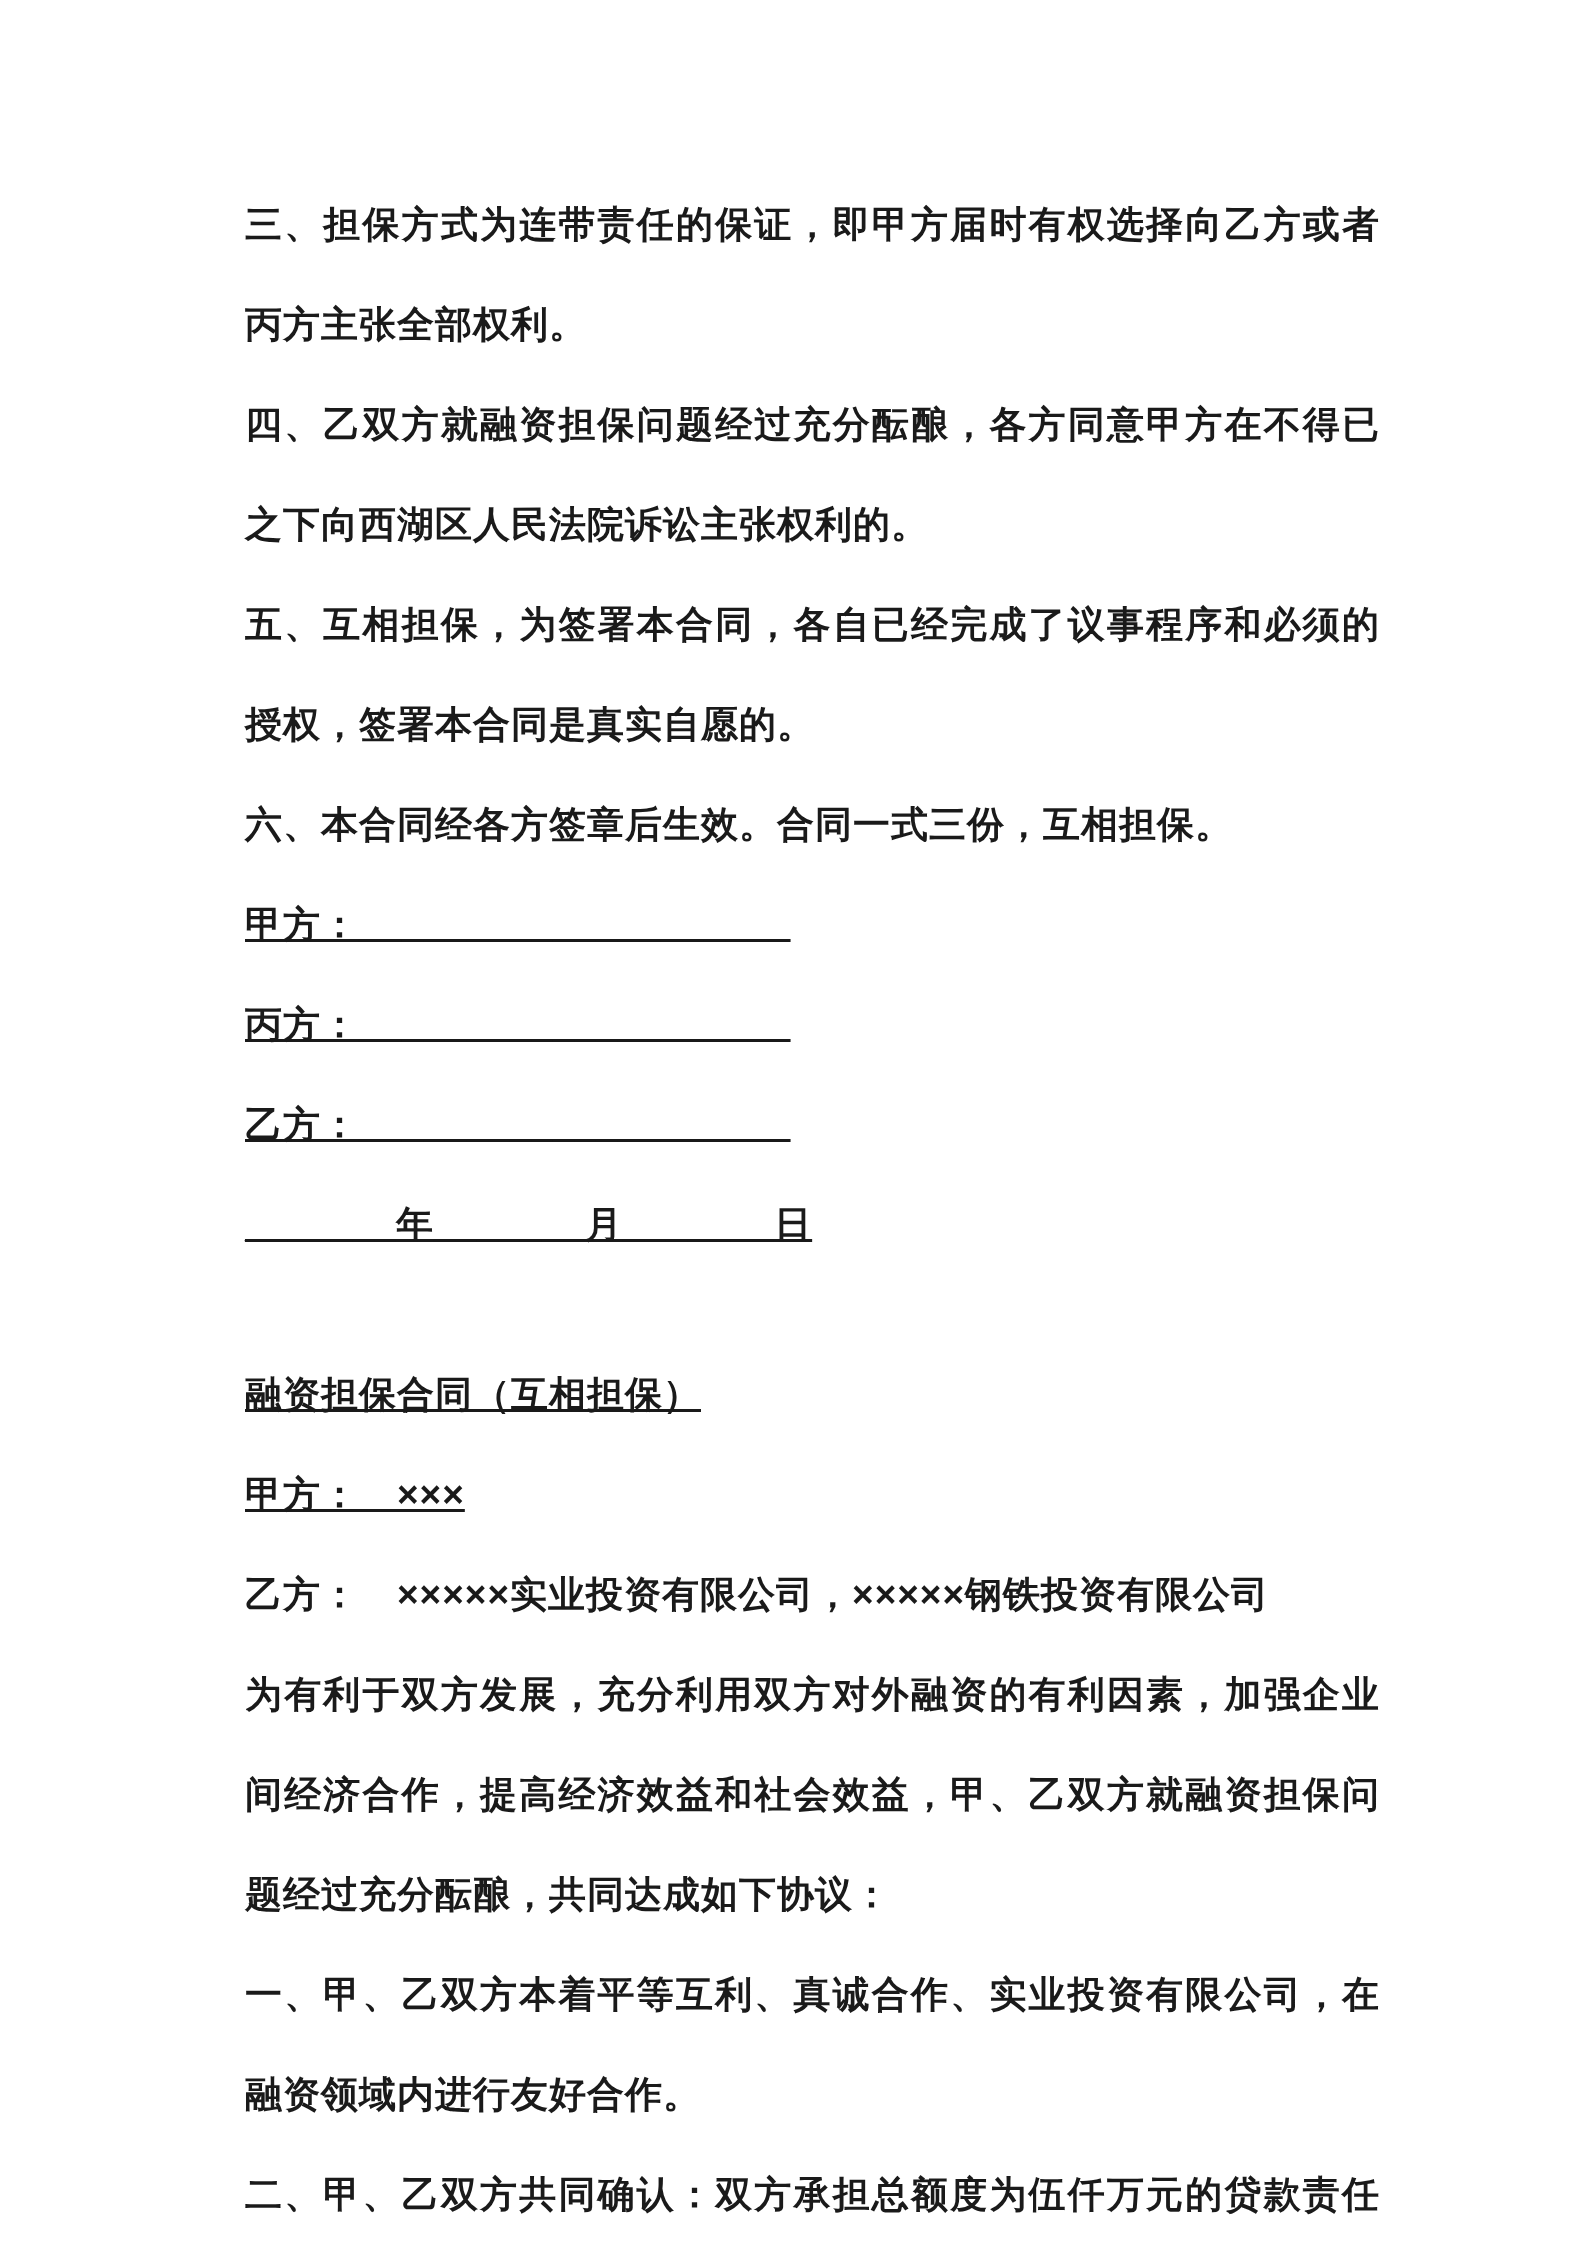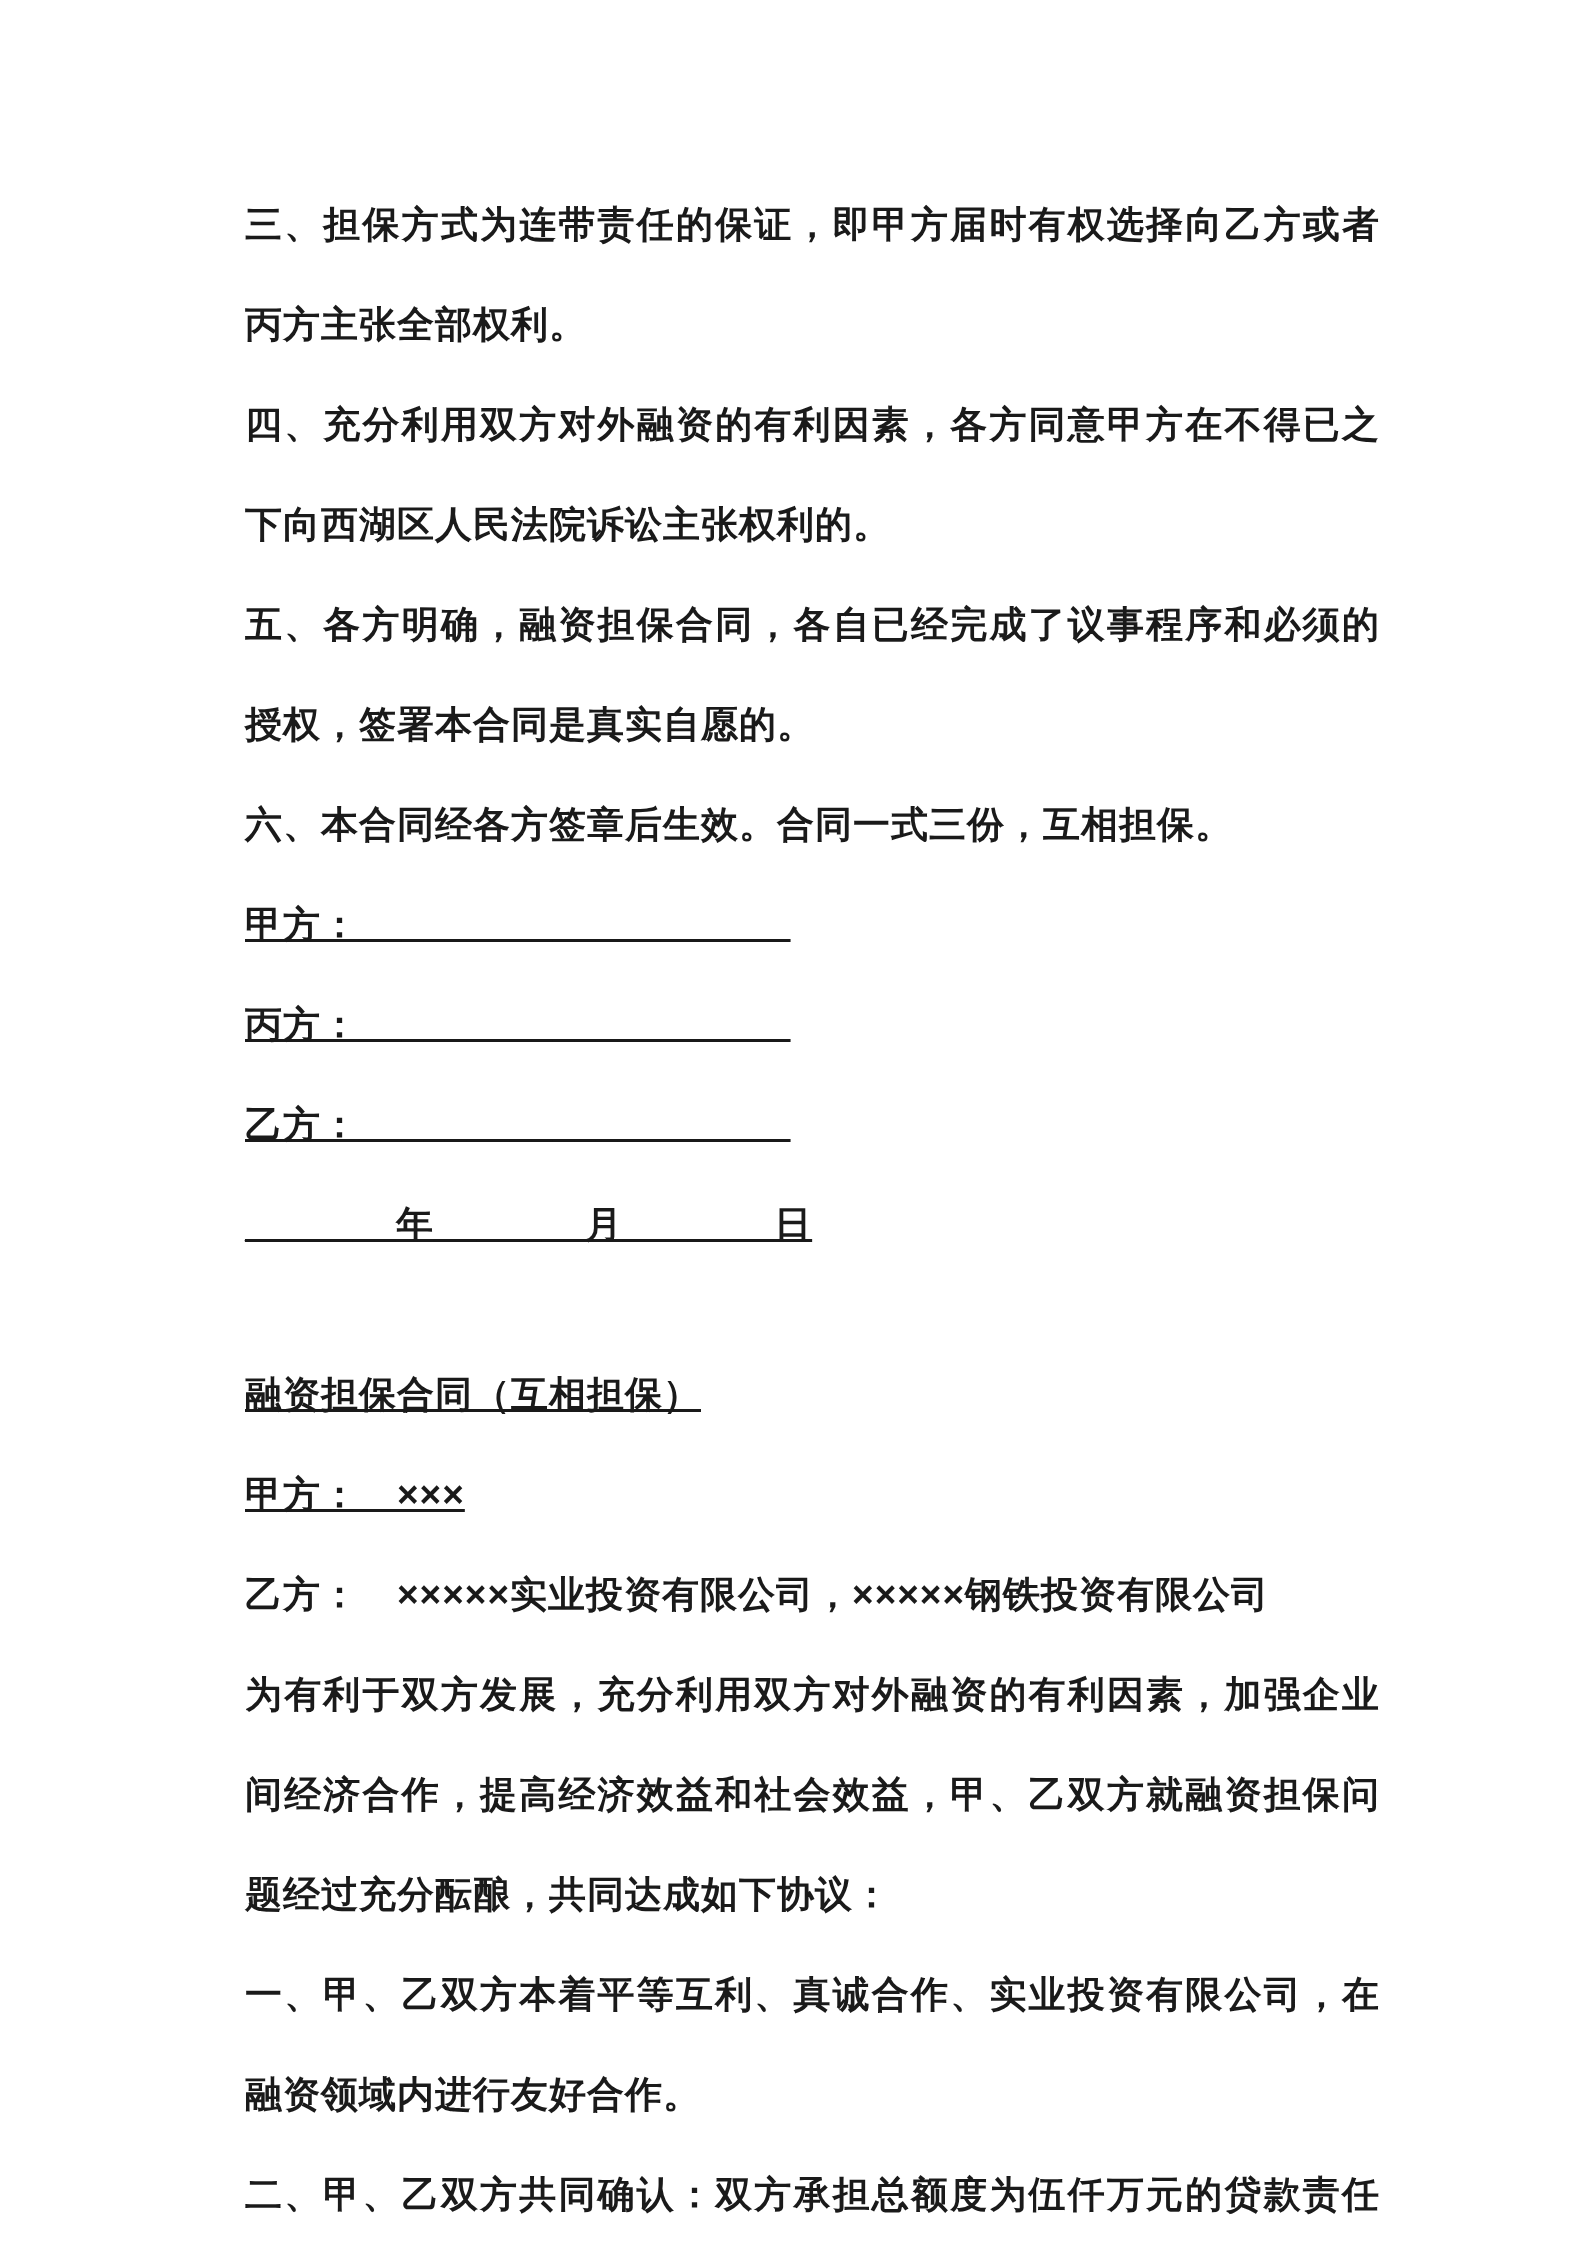--- a/index.html
+++ b/index.html
@@ -47,22 +47,22 @@
     text-align: left;
   }
 </style>
 </head>
 <body>
 
 <div class="page">
   <div class="content">
 
     <p class="para">三、担保方式为连带责任的保证，即甲方届时有权选择向乙方或者丙方主张全部权利。</p>
-    <p class="para">四、充分利用双方对外融资的有利因素，各方同意甲方在不得已之下向西湖区人民法院诉讼主张权利的。</p>
-    <p class="para">五、各方明确，融资担保合同，各自已经完成了议事程序和必须的授权，签署本合同是真实自愿的。</p>
+    <p class="para">四、乙双方就融资担保问题经过充分酝酿，各方同意甲方在不得已之下向西湖区人民法院诉讼主张权利的。</p>
+    <p class="para">五、互相担保，为签署本合同，各自已经完成了议事程序和必须的授权，签署本合同是真实自愿的。</p>
     <p class="para">六、本合同经各方签章后生效。合同一式三份，互相担保。</p>
 
     <p class="line">甲方：____________________</p>
     <p class="line">丙方：____________________</p>
     <p class="line">乙方：____________________</p>
     <p class="line">_______年_______月_______日</p>
 
     <p class="line section-title">融资担保合同（互相担保）</p>
     <p class="line">甲方：　×××</p>
     <p class="para">乙方：　×××××实业投资有限公司，×××××钢铁投资有限公司</p>

